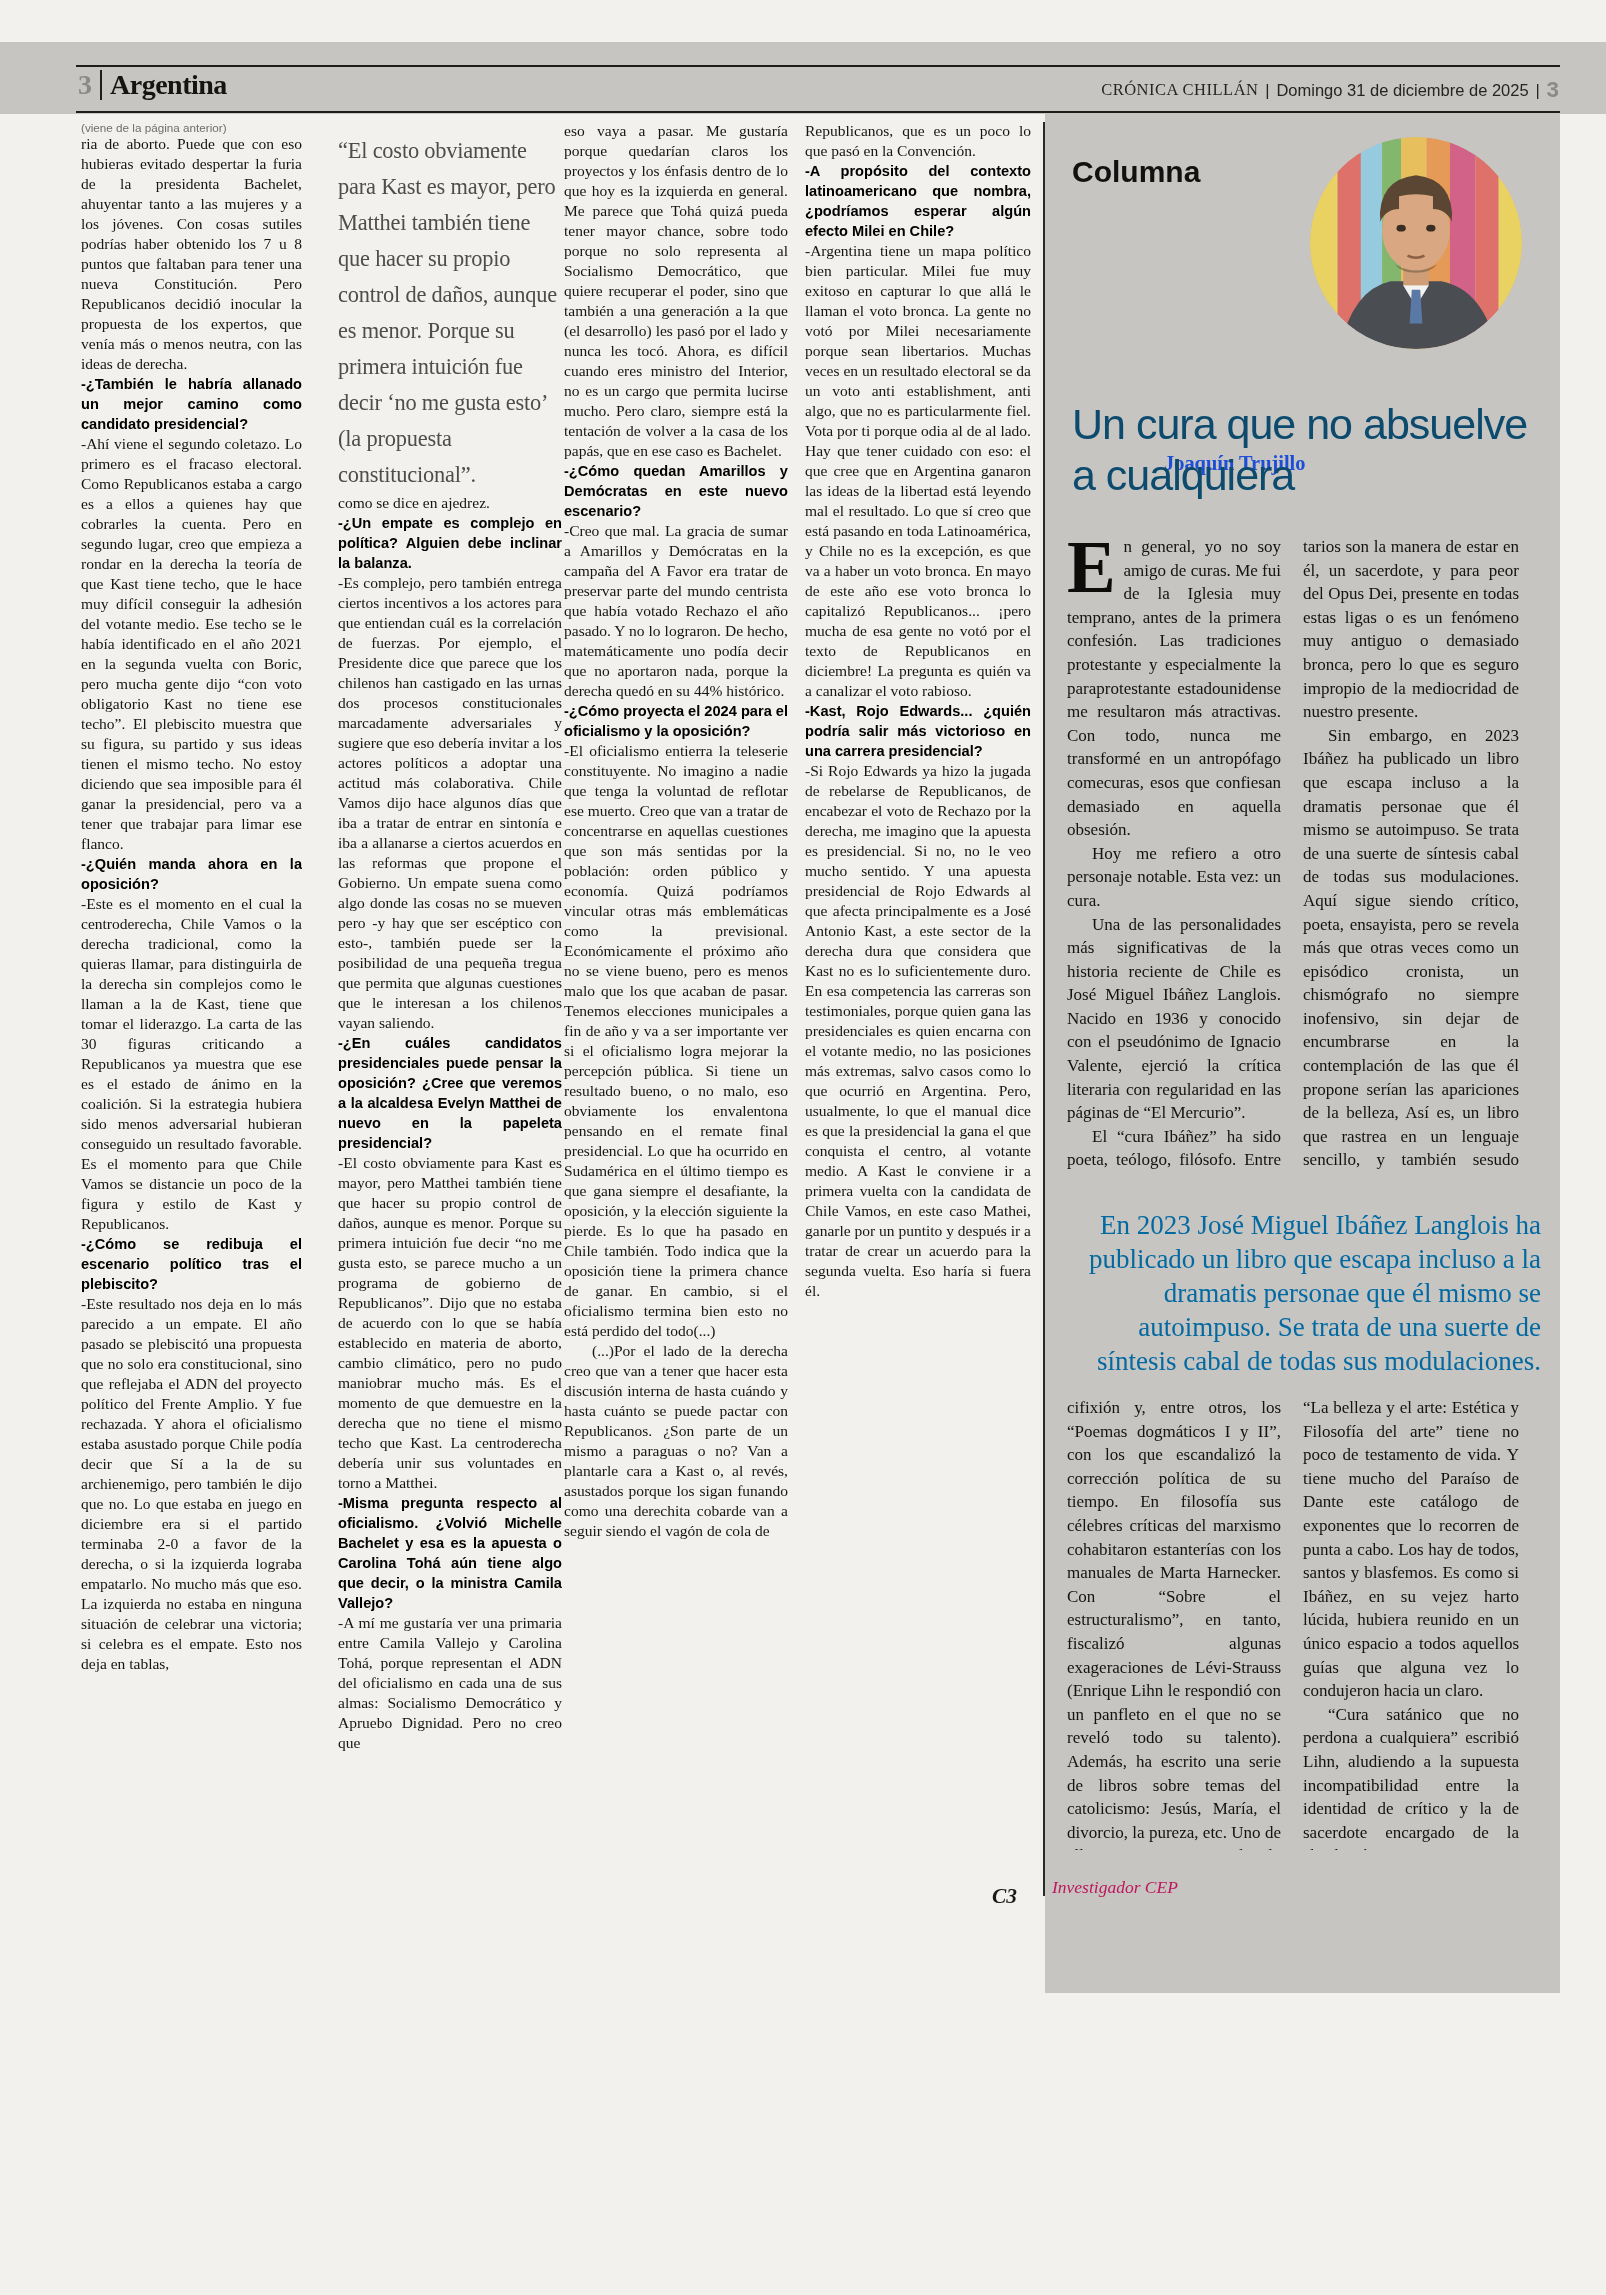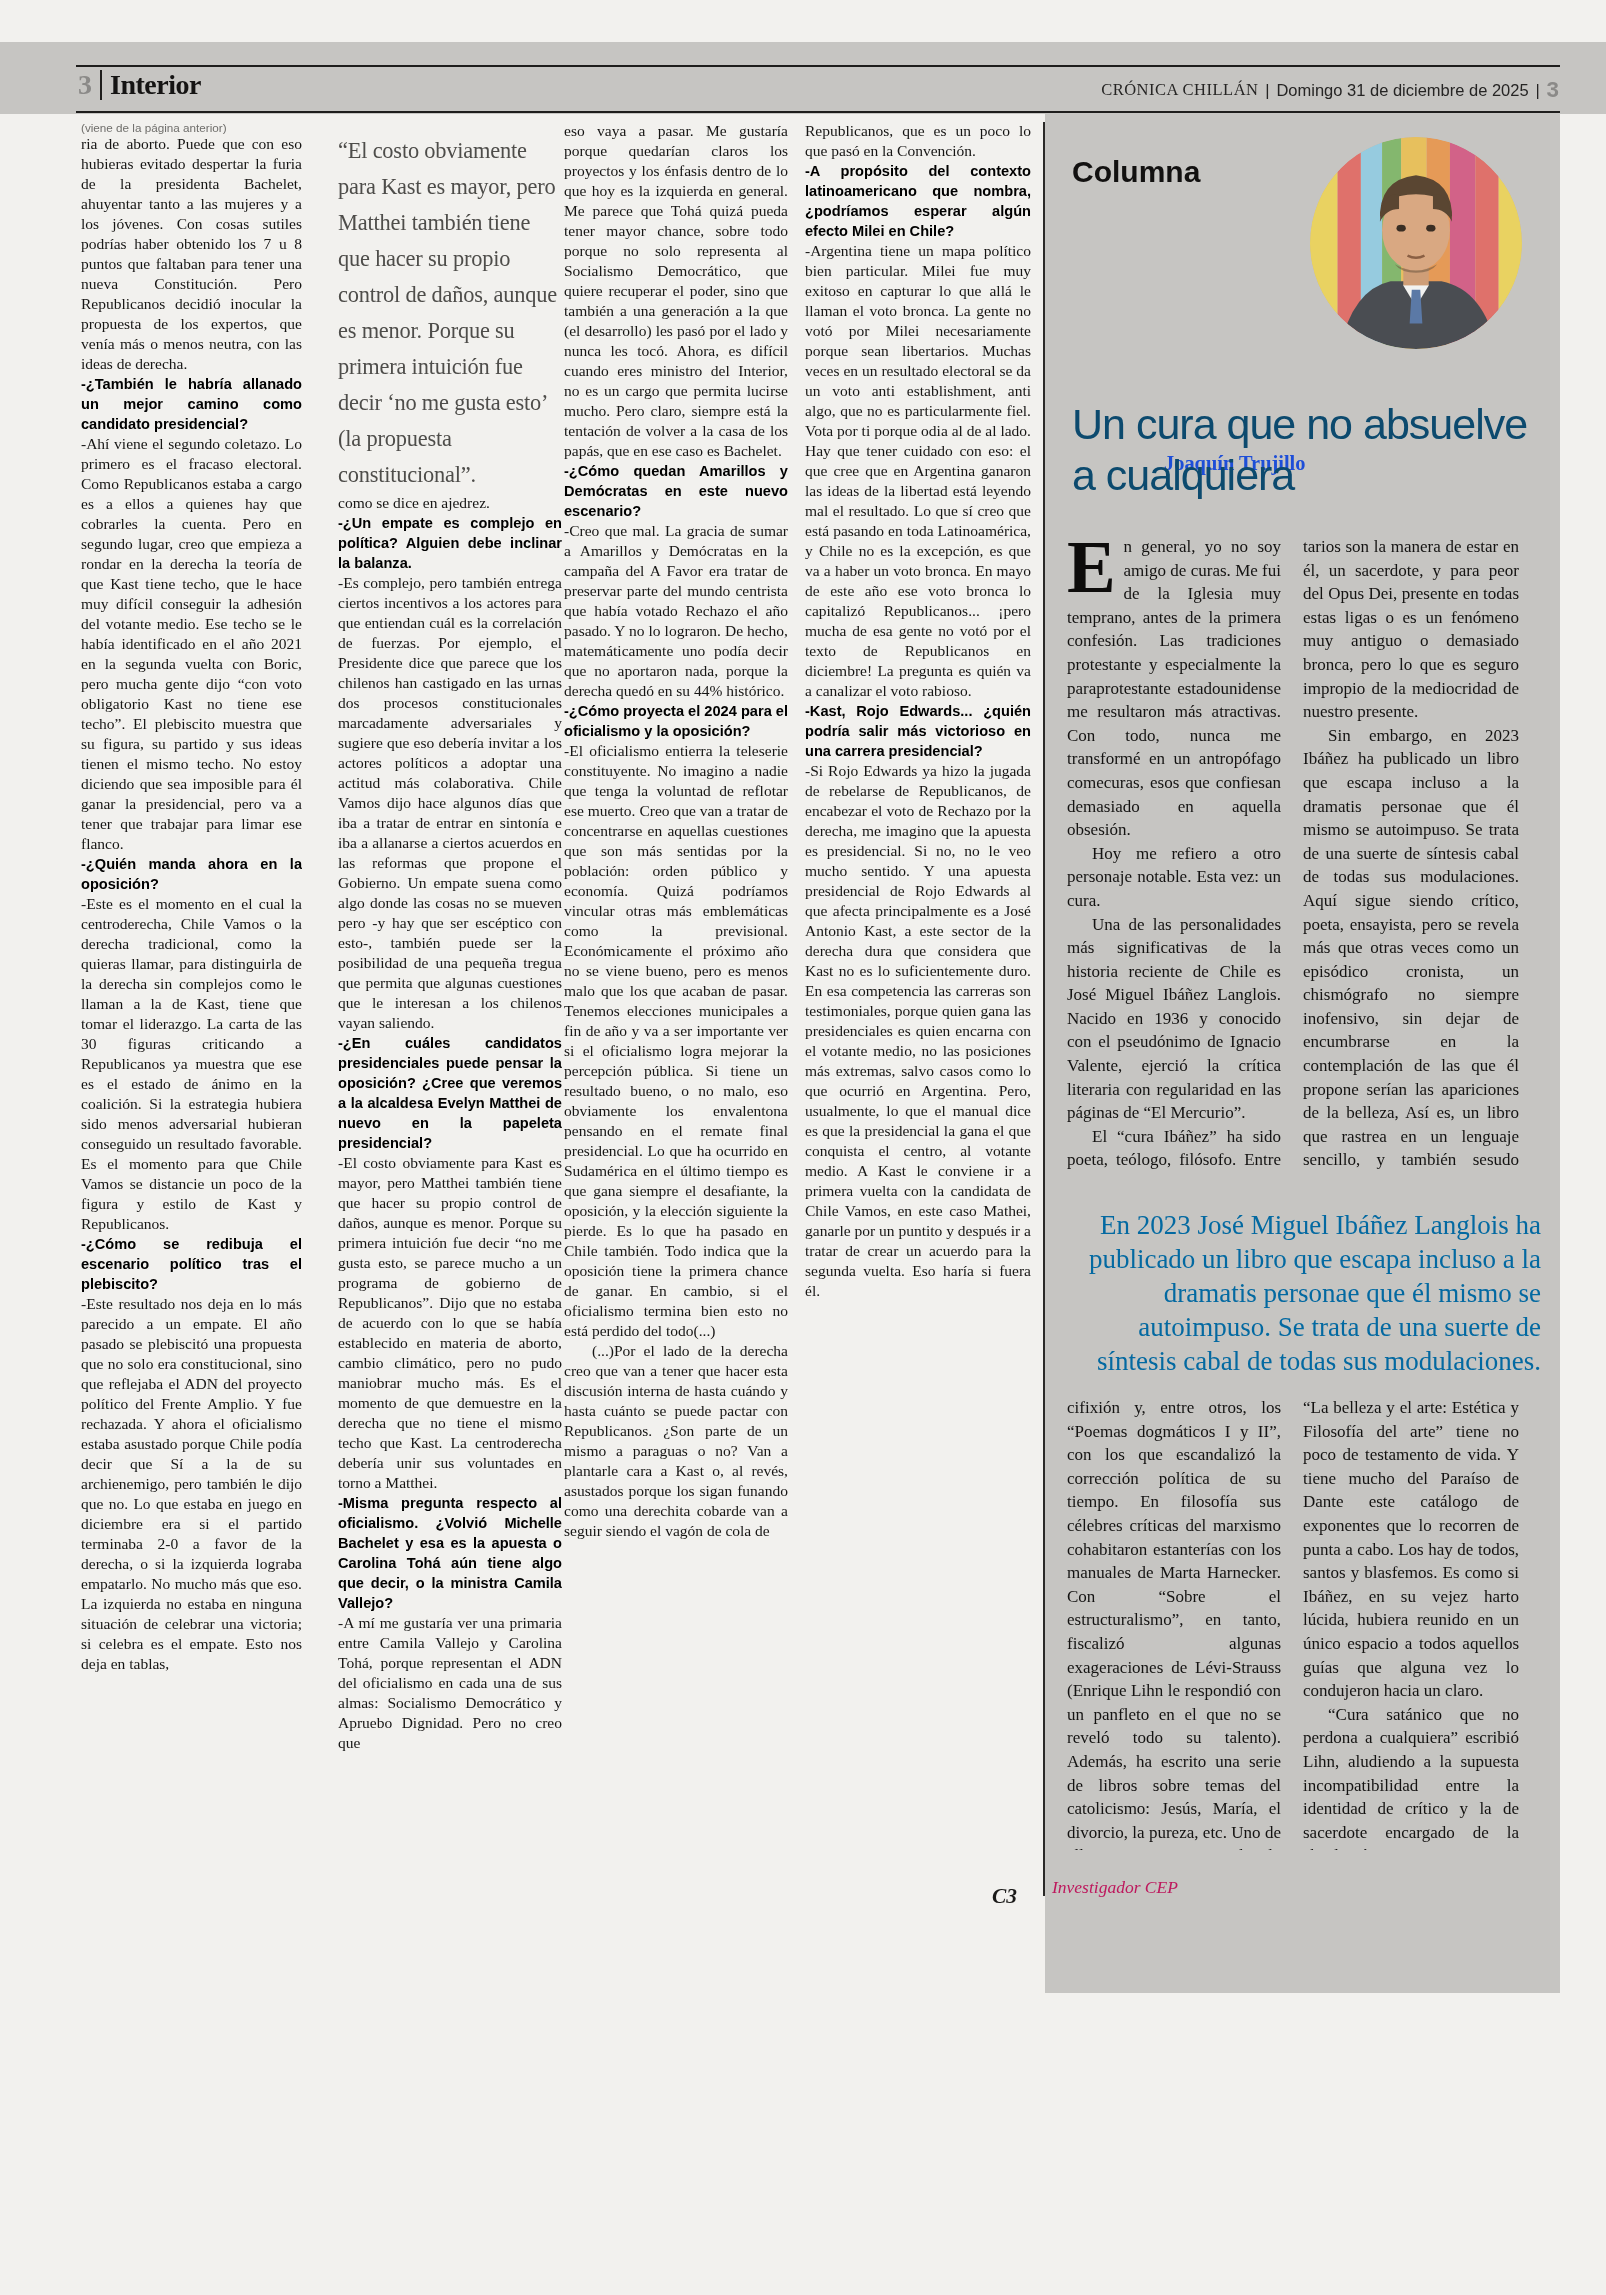--- a/index.html
+++ b/index.html
@@ -61,21 +61,21 @@
 </style>
 </head>
 <body>
 
 <div class="abs band"></div>
 <div class="abs rule top"></div>
 <div class="abs rule bot"></div>
 <div class="abs hdr-left">
   <span class="pg">3</span>
   <span class="vbar"></span>
-  <span class="section">Interior</span>
+  <span class="section">Argentina</span>
 </div>
 <div class="abs hdr-right">
   <span class="mast">CRÓNICA CHILLÁN</span>
   <span class="pipe">|</span>
   <span class="date">Domingo 31 de diciembre de 2025</span>
   <span class="pipe">|</span>
   <span class="pg2">3</span>
 </div>
 
 <div class="col c1">

